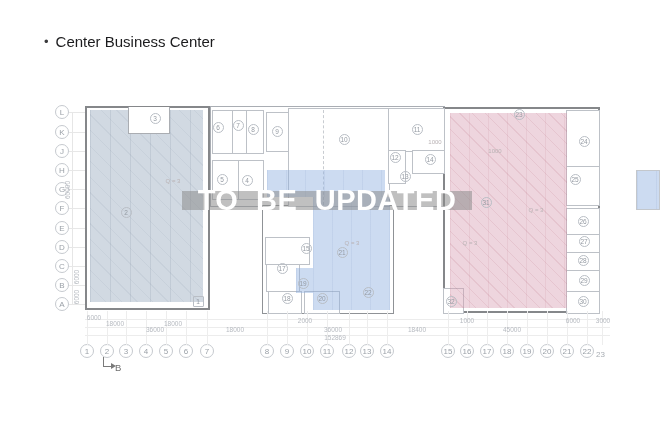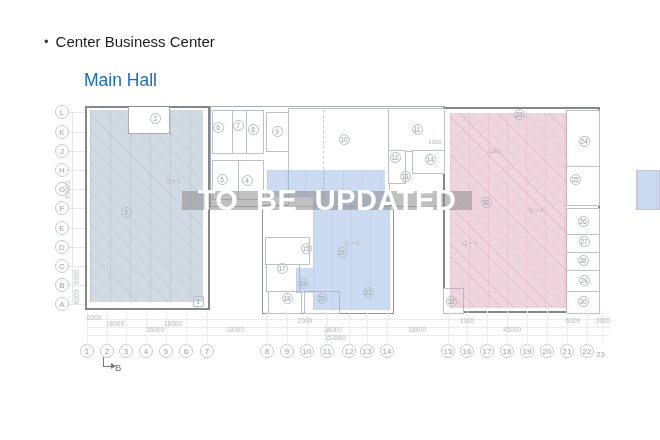--- a/index.html
+++ b/index.html
@@ -44,21 +44,20 @@
 </style>
 </head>
 <body>
 
 <div id="screen">
 
   <div id="crumb">
     <span class="bullet">•</span>
     <span>Center Business Center</span>
   </div>
-  <div id="subtitle" style="color: rgb(26, 108, 192);">Main Hall</div>
 
   <div id="plan">
 
     <div class="abs outline1" style="left:210px;top:106px;width:233px;height:99px;"></div>
     <div class="abs outline2" style="left:85px;top:106px;width:121px;height:200px;"></div>
     <div class="abs outline2" style="left:443px;top:107px;width:153px;height:202px;"></div>
     <div class="abs outline1" style="left:262px;top:205px;width:130px;height:107px;border-color:#8f9296;"></div>
 
     <div class="abs rm" style="left:212px;top:110px;width:20px;height:42px;"></div>
     <div class="abs rm" style="left:232px;top:110px;width:14px;height:42px;"></div>

